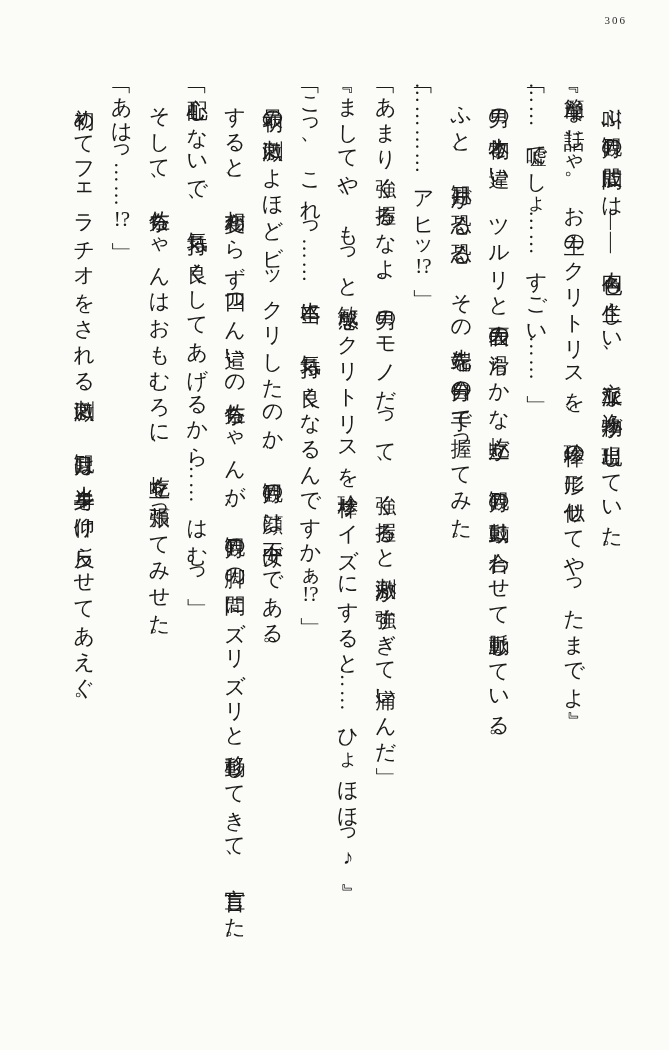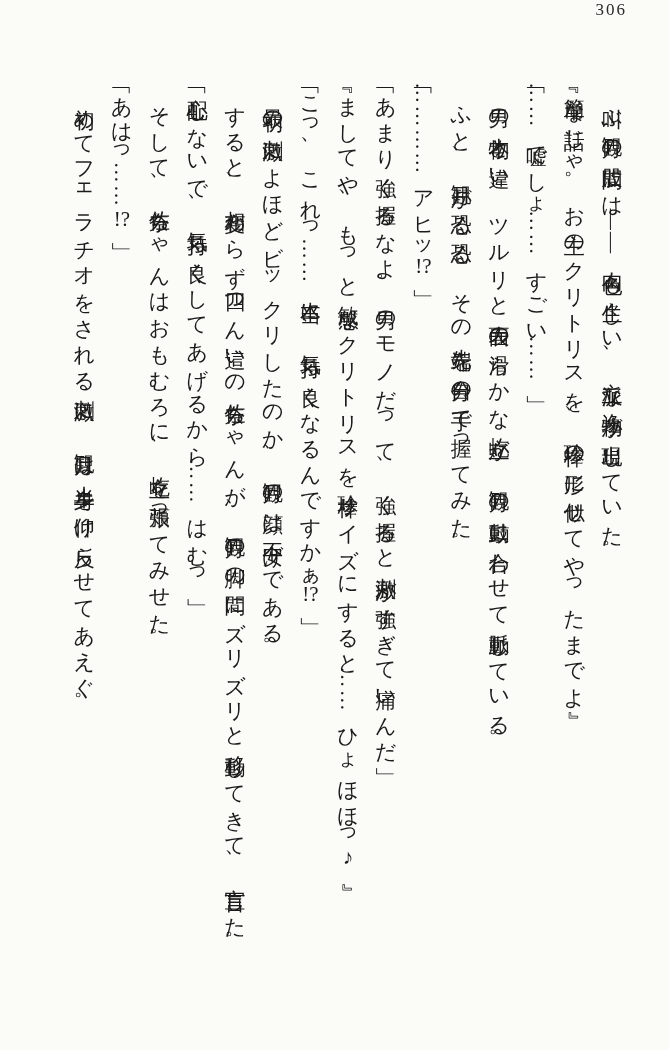--- a/index.html
+++ b/index.html
@@ -10,23 +10,23 @@
     position: relative;
     width: 669px;
     height: 1050px;
     background: #fbfbf8;
     overflow: hidden;
     font-family: "Liberation Serif", "DejaVu Serif", serif;
     color: #1b1b1b;
   }
   .page-number {
     position: absolute;
-    top: 0;
+    top: 14px;
     right: 42px;
-    font-size: 17px;
+    font-size: 11px;
     letter-spacing: 2px;
     color: #2a2a2a;
   }
   .text-body {
     position: absolute;
     top: 80px;
     right: 39px;
     height: 956px;
     writing-mode: vertical-rl;
     -webkit-writing-mode: vertical-rl;

